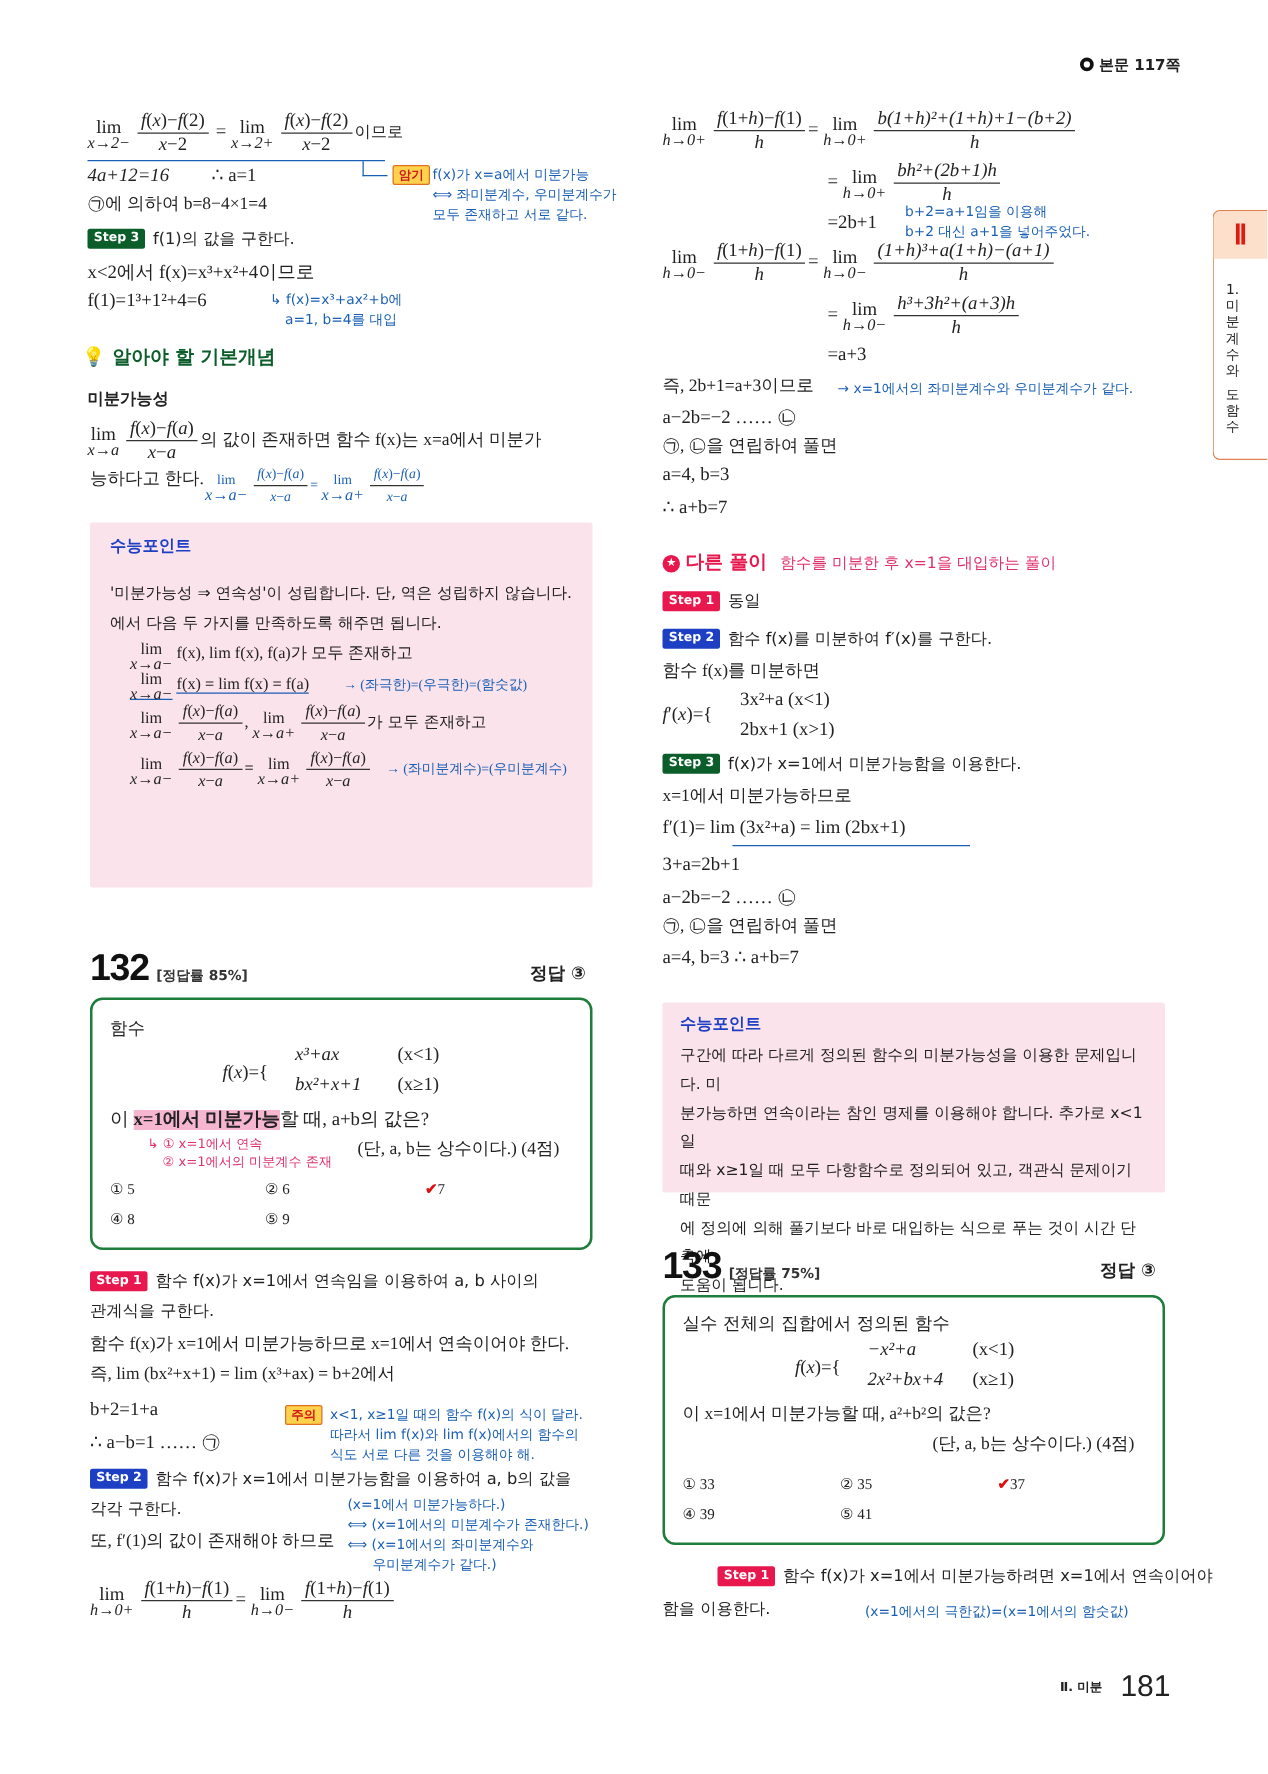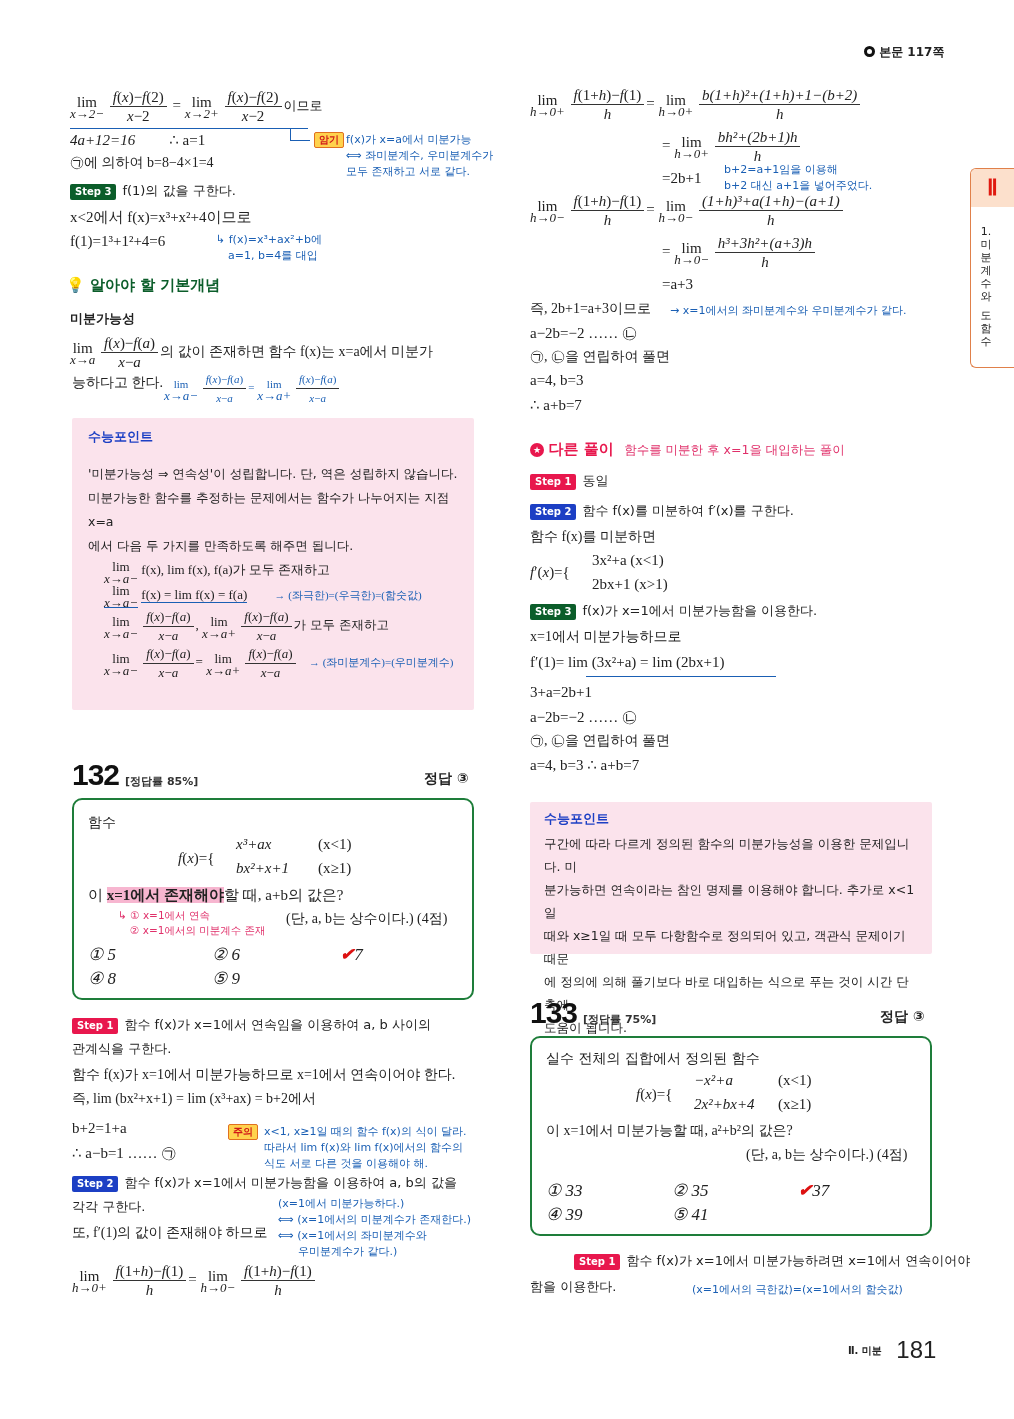--- a/index.html
+++ b/index.html
@@ -25,21 +25,21 @@
   .tag-orange { display: inline-block; background: #ffd24d; border: 1px solid #e07020; color: #d01818; font-size: 10px; font-weight: bold; padding: 0 4px; border-radius: 2px; }
 
   .pinkbox { background: #fbe3ec; border-radius: 2px; }
   .box-title { color: #1c3fc4; font-weight: bold; font-size: 13px; }
   .pinkbox p { font-size: 12.5px; line-height: 24px; color: #222; }
 
   .qnum { font-family: "Liberation Sans", sans-serif; font-weight: bold; font-size: 30px; color: #111; letter-spacing: -1px; }
   .qrate { font-size: 11px; font-weight: bold; color: #333; margin-left: 6px; }
   .answer { font-weight: bold; font-size: 14px; }
   .qbox { border: 2px solid #1e7d3a; border-radius: 10px; background: #fff; }
-  .choice { position: absolute; font-size: 17px; font-style: italic; }
+  .choice { position: absolute; font-size: 12px; }
   .check { color: #d11; font-weight: bold; }
 
   .sidetab { position: absolute; left: 970px; top: 168px; width: 44px; height: 200px; border: 1.5px solid #e0804a; border-right: none; border-radius: 6px 0 0 6px; background: #fff; }
   .sidetab .head { background: #fce0cc; height: 38px; border-radius: 5px 0 0 0; text-align: center; color: #e01a10; font-family: "Liberation Serif", serif; font-weight: bold; font-size: 22px; line-height: 38px; }
   .sidetab .vert { font-size: 11px; color: #222; text-align: center; line-height: 13px; margin-top: 18px; width: 30px; }
 </style>
 </head>
 <body>
 
 <div class="abs" style="left:864px;top:44px;font-size:12px;font-weight:bold;">
@@ -133,21 +133,20 @@
     </span>
   <span class="frac">
       <span class="num"><i>f</i>(<i>x</i>)−<i>f</i>(<i>a</i>)</span>
       <span class="den"><i>x</i>−<i>a</i></span>
     </span>
 </div>
 
 <div class="abs pinkbox" style="left:72px;top:418px;width:402px;height:292px;padding:10px 16px;">
   <div class="box-title">수능포인트</div>
   <p style="margin-top:16px;">'미분가능성 ⇒ 연속성'이 성립합니다. 단, 역은 성립하지 않습니다.</p>
-  <p>미분가능한 함수를 추정하는 문제에서는 함수가 나누어지는 지점 x=a</p>
   <p>에서 다음 두 가지를 만족하도록 해주면 됩니다.</p>
   <div class="math" style="margin-left:16px;font-size:13px;line-height:24px;">
     <span class="lim">
         <span>lim</span>
         <span class="sub">x→a−</span>
       </span> <span>f(x), lim f(x), f(a)가 모두 존재하고</span>
   </div>
   <div class="math" style="margin-left:16px;font-size:13px;line-height:24px;">
     <span class="lim ul">
         <span>lim</span>
@@ -201,21 +200,21 @@
 <div class="abs qbox" style="left:72px;top:798px;width:402px;height:202px;">
   <div class="abs" style="left:14px;top:14px;">함수</div>
   <div class="abs math" style="left:104px;top:36px;">
     <span style="position:absolute;left:0;top:14px;white-space:nowrap;"><i>f</i>(<i>x</i>)={</span>
     <span style="position:absolute;left:58px;top:0;white-space:nowrap;"><i>x³+ax</i></span>
     <span style="position:absolute;left:140px;top:0;white-space:nowrap;">(x&lt;1)</span>
     <span style="position:absolute;left:58px;top:24px;white-space:nowrap;"><i>bx²+x+1</i></span>
     <span style="position:absolute;left:140px;top:24px;white-space:nowrap;">(x≥1)</span>
   </div>
   <div class="abs math" style="left:14px;top:86px;white-space:nowrap;">
-    <span>이 </span><span style="background:#f7b6d0;font-weight:bold;">x=1에서 존재해야</span><span>할 때, a+b의 값은?</span>
+    <span>이 </span><span style="background:#f7b6d0;font-weight:bold;">x=1에서 미분가능</span><span>할 때, a+b의 값은?</span>
   </div>
   <div class="abs" style="left:44px;top:108px;font-size:10.5px;color:#e0306a;line-height:15px;">
     <div>↳ <span>① x=1에서 연속</span></div>
       <div style="padding-left:12px;">② x=1에서의 미분계수 존재</div>
   </div>
   <div class="abs math" style="left:212px;top:110px;font-size:14px;white-space:nowrap;">(단, a, b는 상수이다.) (4점)</div>
   <div class="choice math" style="left:14px;top:144px;">① 5</div>
   <div class="choice math" style="left:138px;top:144px;">② 6</div>
   <div class="choice math" style="left:266px;top:144px;"><span class="check">✔</span><span>7</span></div>
   <div class="choice math" style="left:14px;top:168px;">④ 8</div>

